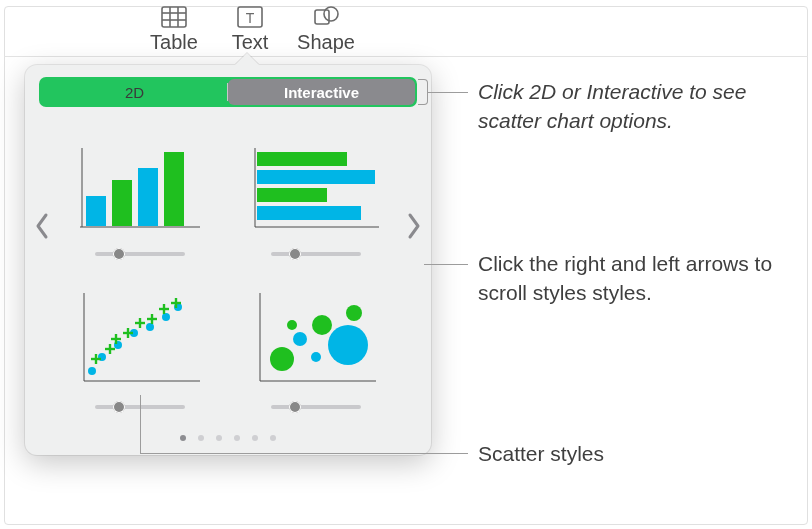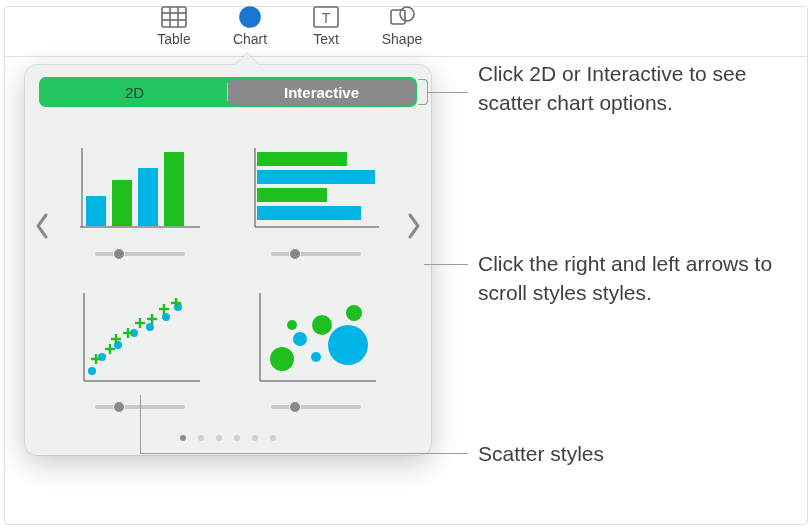--- a/index.html
+++ b/index.html
@@ -17,21 +17,21 @@
     position:absolute; left:4px; top:6px; width:804px; height:519px;
     border:1px solid #e0e0e0; border-radius:4px;
   }
   
   .toolbar {
     position:absolute; top:4px; left:150px; display:flex; gap:28px;
     align-items:flex-start;
   }
   .tool { display:flex; flex-direction:column; align-items:center; width:48px;}
   .tool .ico { width:30px; height:26px; display:flex; align-items:center; justify-content:center; }
-  .tool .lbl { font-size:14px; color:#4a4a4a; margin-top:1px; white-space:nowrap;}
+  .tool .lbl { font-size:20px; color:#4a4a4a; margin-top:1px; white-space:nowrap;}
   .tool.active .ico svg { stroke:#1b75d0; fill:#1b75d0;}
   .tool .ico svg { stroke:#6b6b6b; }
   .sep { position:absolute; top:56px; left:4px; right:4px; height:1px; background:#e3e3e3;}
 
   
   .popover {
     position:absolute; top:65px; left:25px; width:406px; height:390px;
     background:#eff0f0;
     border-radius:12px;
     box-shadow: 0 8px 30px rgba(0,0,0,0.22), 0 0 0 1px rgba(0,0,0,0.08);
@@ -96,29 +96,20 @@
     <span class="ico">
       <svg width="26" height="22" viewBox="0 0 26 22" fill="none" stroke-width="1.6">
           <rect x="1" y="1" width="24" height="20" rx="2"></rect>
           <line x1="1" y1="7" x2="25" y2="7"></line>
           <line x1="1" y1="14" x2="25" y2="14"></line>
           <line x1="9" y1="1" x2="9" y2="21"></line>
           <line x1="17" y1="1" x2="17" y2="21"></line>
         </svg>
     </span>
     <span class="lbl">Table</span>
-  </div>
-  <div class="tool active">
-    <span class="ico">
-      <svg width="24" height="24" viewBox="0 0 24 24" fill="none" stroke-width="1.6">
-          <circle cx="12" cy="12" r="10"></circle>
-          <path d="M12 2 A10 10 0 0 1 22 12 L12 12 Z" fill="#1b75d0" stroke="none"></path>
-        </svg>
-    </span>
-    <span class="lbl">Chart</span>
   </div>
   <div class="tool">
     <span class="ico">
       <svg width="26" height="22" viewBox="0 0 26 22" fill="none" stroke-width="1.6">
           <rect x="1" y="1" width="24" height="20" rx="2"></rect>
           <text x="13" y="17" font-size="14" text-anchor="middle" fill="#6b6b6b" stroke="none" font-family="Arial">T</text>
         </svg>
     </span>
     <span class="lbl">Text</span>
   </div>
@@ -268,20 +259,20 @@
     <span class="dot"></span>
     <span class="dot"></span>
     <span class="dot"></span>
     <span class="dot"></span>
     <span class="dot"></span>
   </div>
 </div>
 
 <div class="bracket" style="top:79px; left:418px; width:10px; height:26px;"></div>
 <div class="leader" style="top:92px; left:428px; width:40px;"></div>
-<div class="callout" style="top:60px; left:478px; width:310px;">Click 2D or Interactive to see scatter chart options.</div>
+<div class="callout" style="top:78px; left:478px; width:310px;font-style:italic;">Click 2D or Interactive to see scatter chart options.</div>
 
 <div class="leader" style="top:264px; left:424px; width:44px;"></div>
 <div class="callout" style="top:250px; left:478px; width:300px;">Click the right and left arrows to scroll styles styles.</div>
 
 <div class="leader vert" style="top:395px; left:140px; height:58px;"></div>
 <div class="leader" style="top:453px; left:140px; width:328px;"></div>
 <div class="callout" style="top:440px; left:478px;">Scatter styles</div>
 
 </body></html>

